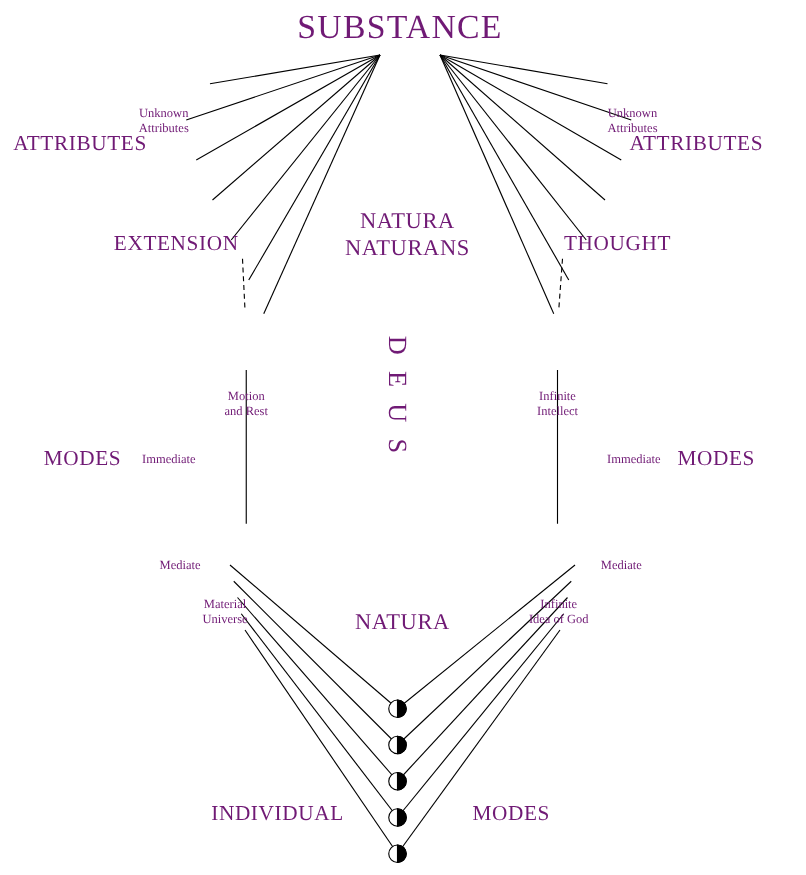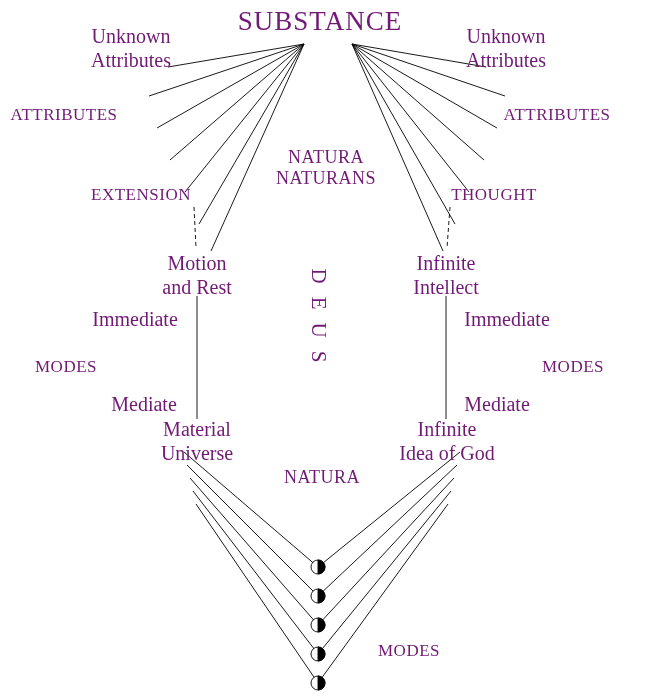--- a/index.html
+++ b/index.html
@@ -23,22 +23,22 @@
   }
   .lbl {
     position: absolute;
     transform: translate(-50%, -50%);
     text-align: center;
     white-space: nowrap;
     line-height: 1.18;
   }
   .lbl span { display: block; }
   .caps  { font-size: 17px; letter-spacing: 0.5px; }
-  .small { font-size: 20px; }
-  .natura { font-size: 18px; letter-spacing: 0.5px; }
+  .small { font-size: 10px; margin-top: 48px; }
+  .natura { font-size: 18px; letter-spacing: 0.5px; margin-top: 20px; }
   .title { font-size: 27px; letter-spacing: 1px; }
   .deus {
     position: absolute;
     left: 318px;
     top: 322px;
     transform: translate(-50%, -50%) rotate(90deg);
     font-size: 21px;
     letter-spacing: 13px;
     white-space: nowrap;
   }
@@ -152,30 +152,31 @@
   <div class="lbl small" style="left:507px; top:320px;">Immediate</div>
 
   <div class="lbl caps" style="left:66px; top:367px;">MODES</div>
 
   <div class="lbl caps" style="left:573px; top:367px;">MODES</div>
 
   <div class="lbl small" style="left:144px; top:405px;">Mediate</div>
 
   <div class="lbl small" style="left:497px; top:405px;">Mediate</div>
 
-  <div class="lbl small" style="left:197px; top:442px;">
+  <div class="lbl small" style="left:180px; top:442px;">
     <span>Material</span>
     <span>Universe</span>
   </div>
 
   <div class="lbl small" style="left:447px; top:442px;">
     <span>Infinite</span>
     <span>Idea of God</span>
   </div>
 
   <div class="lbl natura" style="left:322px; top:478px;">
     <span>NATURA</span>
   </div>
 
+  <div class="lbl caps" style="left:222px; top:651px;">INDIVIDUAL</div>
 
   <div class="lbl caps" style="left:409px; top:651px;">MODES</div>
 
 </div>
 
 </body></html>

